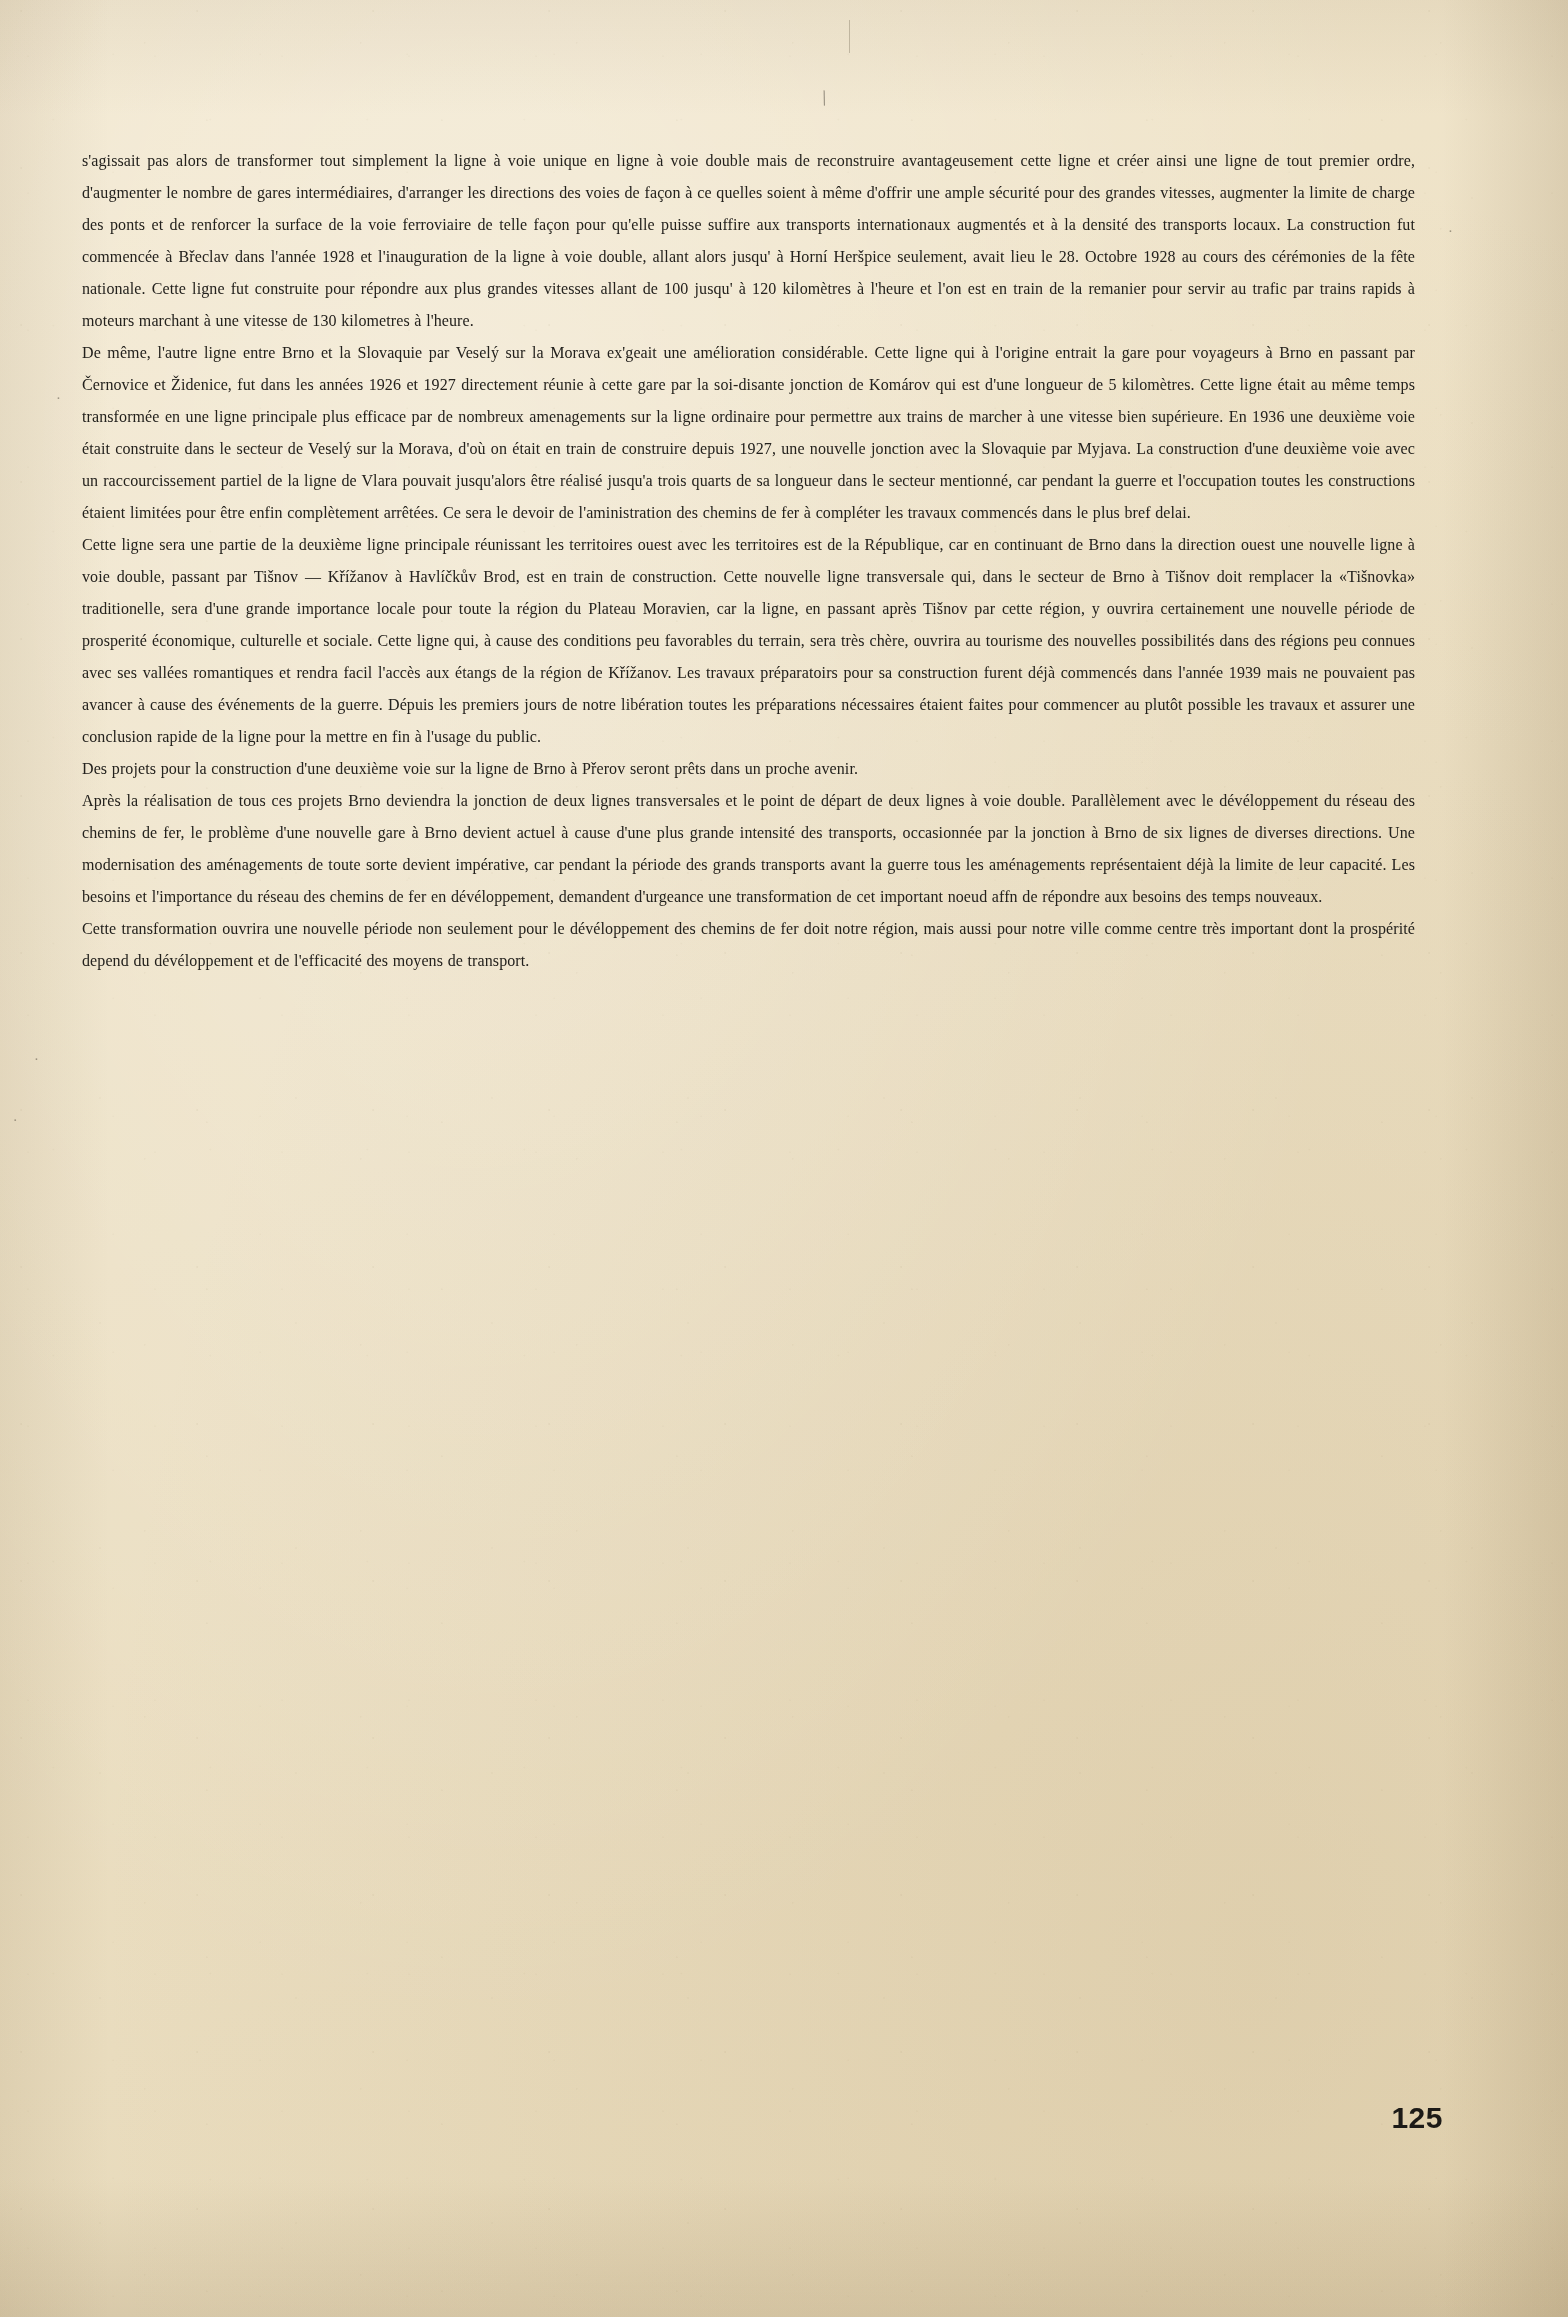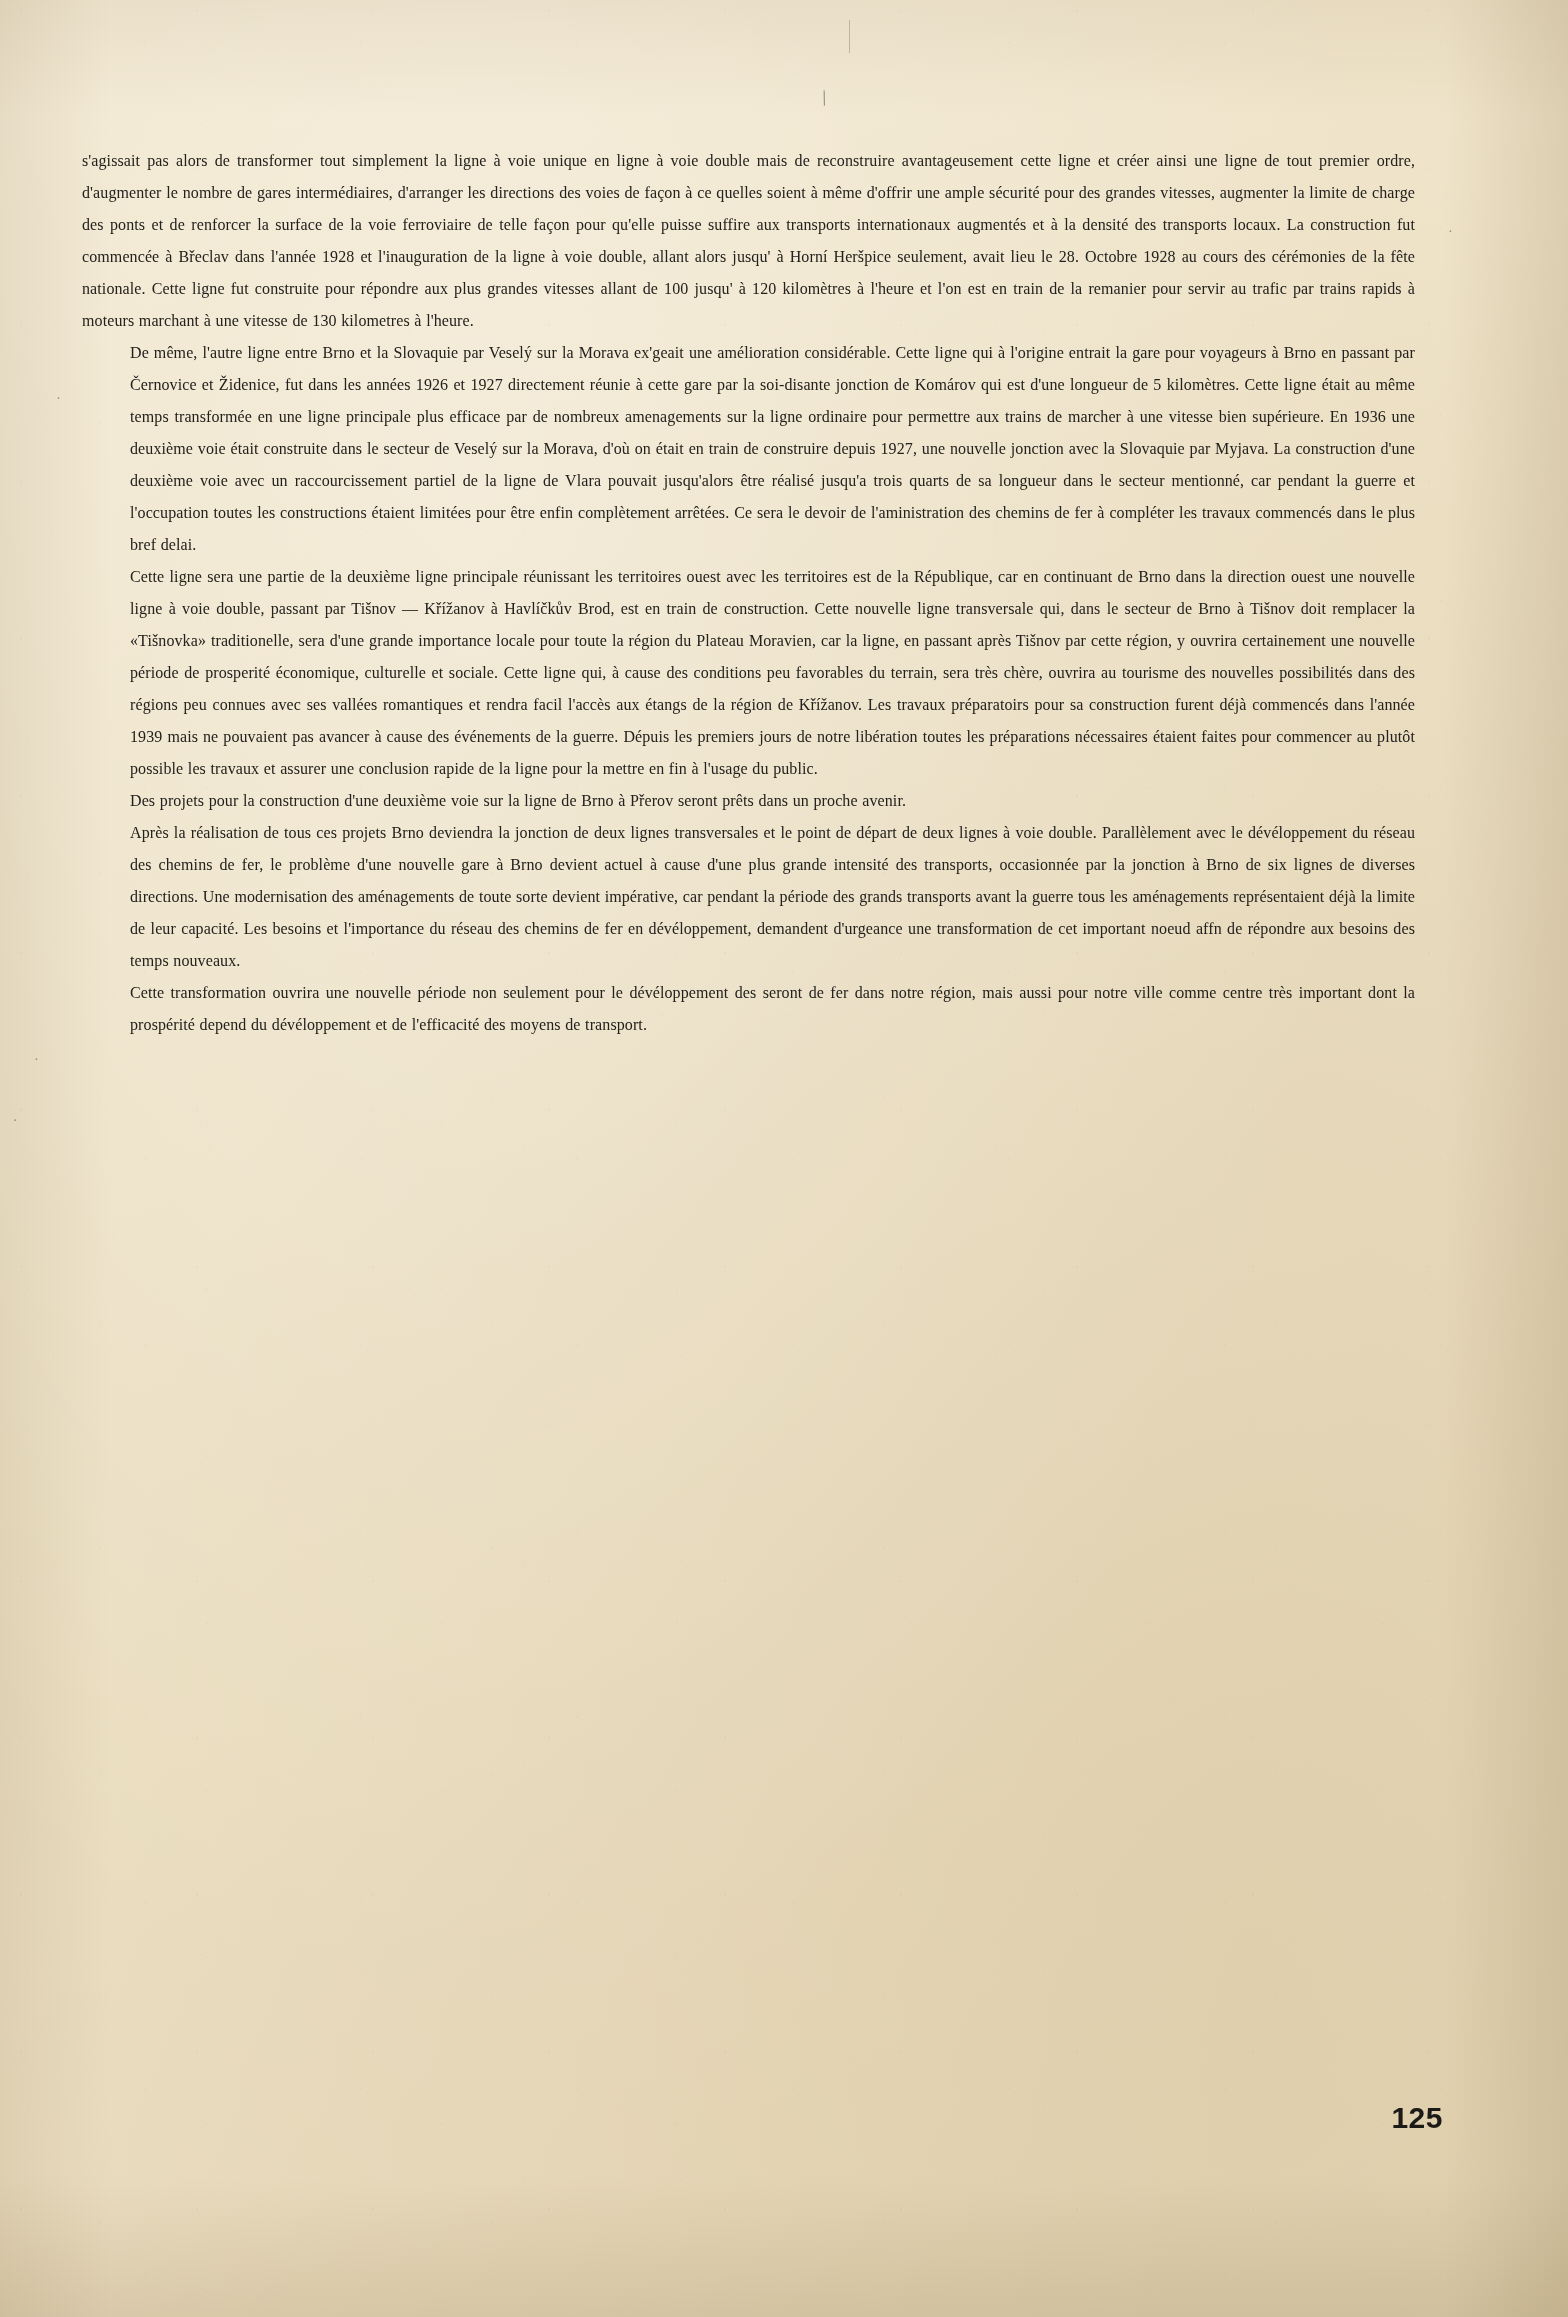--- a/index.html
+++ b/index.html
@@ -58,21 +58,20 @@
     text-align: justify;
     text-justify: inter-word;
     font-size: 16px;
     line-height: 32px;
     color: #23211d;
     letter-spacing: 0.1px;
     word-spacing: 0.5px;
   }
   .para + .para {
     margin-top: 0;
-    margin-left: 48px;
   }
   .page-number {
     position: absolute;
     right: 125px;
     bottom: 182px;
     font-family: "Liberation Sans", sans-serif;
     font-weight: bold;
     font-size: 30px;
     color: #1c1a17;
     letter-spacing: 0.5px;
@@ -112,18 +111,18 @@
   <div class="mark mark-dot-left">·</div>
   <div class="mark mark-dot-left2">·</div>
   <div class="mark mark-dot-left3">·</div>
 
   <div class="text-column">
     <p class="para">s'agissait pas alors de transformer tout simplement la ligne à voie unique en ligne à voie double mais de reconstruire avantageusement cette ligne et créer ainsi une ligne de tout premier ordre, d'augmenter le nombre de gares intermédiaires, d'arranger les directions des voies de façon à ce quelles soient à même d'offrir une ample sécurité pour des grandes vitesses, augmenter la limite de charge des ponts et de renforcer la surface de la voie ferroviaire de telle façon pour qu'elle puisse suffire aux transports internationaux augmentés et à la densité des transports locaux. La construction fut commencée à Břeclav dans l'année 1928 et l'inauguration de la ligne à voie double, allant alors jusqu' à Horní Heršpice seulement, avait lieu le 28. Octobre 1928 au cours des cérémonies de la fête nationale. Cette ligne fut construite pour répondre aux plus grandes vitesses allant de 100 jusqu' à 120 kilomètres à l'heure et l'on est en train de la remanier pour servir au trafic par trains rapids à moteurs marchant à une vitesse de 130 kilometres à l'heure.</p>
     <p class="para">De même, l'autre ligne entre Brno et la Slovaquie par Veselý sur la Morava ex'geait une amélioration considérable. Cette ligne qui à l'origine entrait la gare pour voyageurs à Brno en passant par Černovice et Židenice, fut dans les années 1926 et 1927 directement réunie à cette gare par la soi-disante jonction de Komárov qui est d'une longueur de 5 kilomètres. Cette ligne était au même temps transformée en une ligne principale plus efficace par de nombreux amenagements sur la ligne ordinaire pour permettre aux trains de marcher à une vitesse bien supérieure. En 1936 une deuxième voie était construite dans le secteur de Veselý sur la Morava, d'où on était en train de construire depuis 1927, une nouvelle jonction avec la Slovaquie par Myjava. La construction d'une deuxième voie avec un raccourcissement partiel de la ligne de Vlara pouvait jusqu'alors être réalisé jusqu'a trois quarts de sa longueur dans le secteur mentionné, car pendant la guerre et l'occupation toutes les constructions étaient limitées pour être enfin complètement arrêtées. Ce sera le devoir de l'aministration des chemins de fer à compléter les travaux commencés dans le plus bref delai.</p>
     <p class="para">Cette ligne sera une partie de la deuxième ligne principale réunissant les territoires ouest avec les territoires est de la République, car en continuant de Brno dans la direction ouest une nouvelle ligne à voie double, passant par Tišnov — Křížanov à Havlíčkův Brod, est en train de construction. Cette nouvelle ligne transversale qui, dans le secteur de Brno à Tišnov doit remplacer la «Tišnovka» traditionelle, sera d'une grande importance locale pour toute la région du Plateau Moravien, car la ligne, en passant après Tišnov par cette région, y ouvrira certainement une nouvelle période de prosperité économique, culturelle et sociale. Cette ligne qui, à cause des conditions peu favorables du terrain, sera très chère, ouvrira au tourisme des nouvelles possibilités dans des régions peu connues avec ses vallées romantiques et rendra facil l'accès aux étangs de la région de Křížanov. Les travaux préparatoirs pour sa construction furent déjà commencés dans l'année 1939 mais ne pouvaient pas avancer à cause des événements de la guerre. Dépuis les premiers jours de notre libération toutes les préparations nécessaires étaient faites pour commencer au plutôt possible les travaux et assurer une conclusion rapide de la ligne pour la mettre en fin à l'usage du public.</p>
     <p class="para">Des projets pour la construction d'une deuxième voie sur la ligne de Brno à Přerov seront prêts dans un proche avenir.</p>
     <p class="para">Après la réalisation de tous ces projets Brno deviendra la jonction de deux lignes transversales et le point de départ de deux lignes à voie double. Parallèlement avec le dévéloppement du réseau des chemins de fer, le problème d'une nouvelle gare à Brno devient actuel à cause d'une plus grande intensité des transports, occasionnée par la jonction à Brno de six lignes de diverses directions. Une modernisation des aménagements de toute sorte devient impérative, car pendant la période des grands transports avant la guerre tous les aménagements représentaient déjà la limite de leur capacité. Les besoins et l'importance du réseau des chemins de fer en dévéloppement, demandent d'urgeance une transformation de cet important noeud affn de répondre aux besoins des temps nouveaux.</p>
-    <p class="para">Cette transformation ouvrira une nouvelle période non seulement pour le dévéloppement des seront de fer dans notre région, mais aussi pour notre ville comme centre très important dont la prospérité depend du dévéloppement et de l'efficacité des moyens de transport.</p>
+    <p class="para">Cette transformation ouvrira une nouvelle période non seulement pour le dévéloppement des chemins de fer doit notre région, mais aussi pour notre ville comme centre très important dont la prospérité depend du dévéloppement et de l'efficacité des moyens de transport.</p>
   </div>
 
   <div class="page-number">125</div>
 </div>
 
 
 </body></html>

